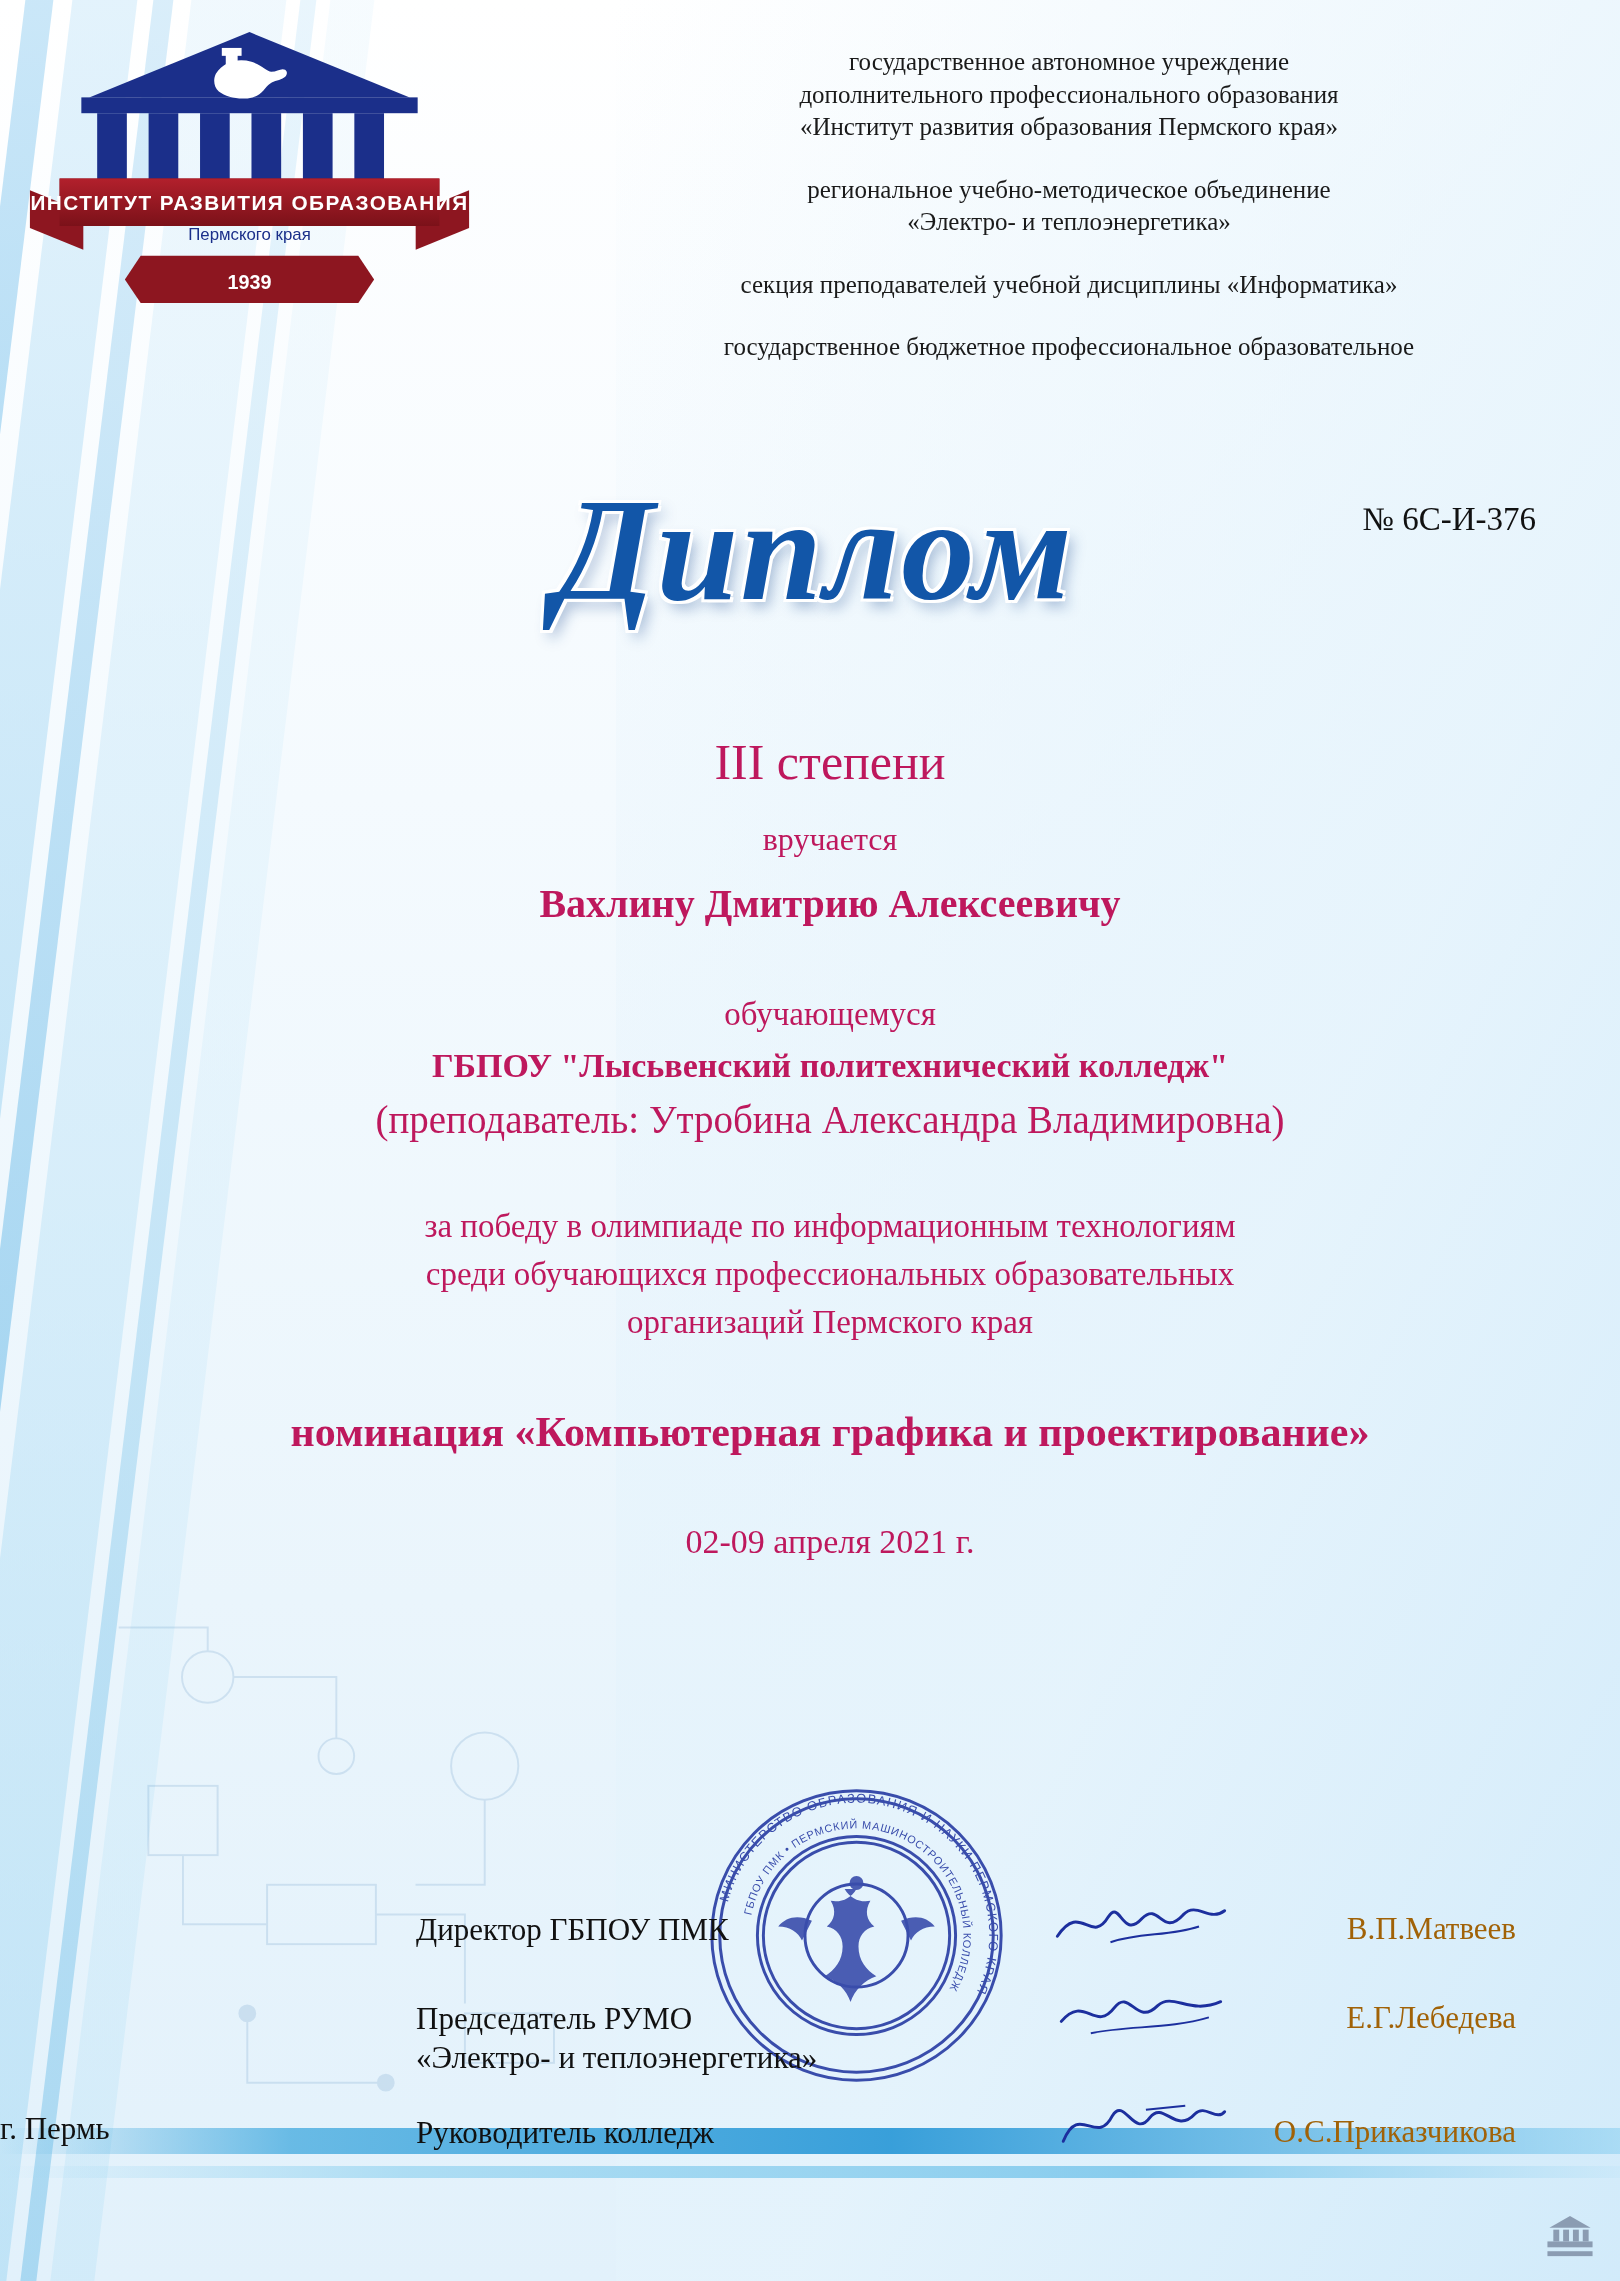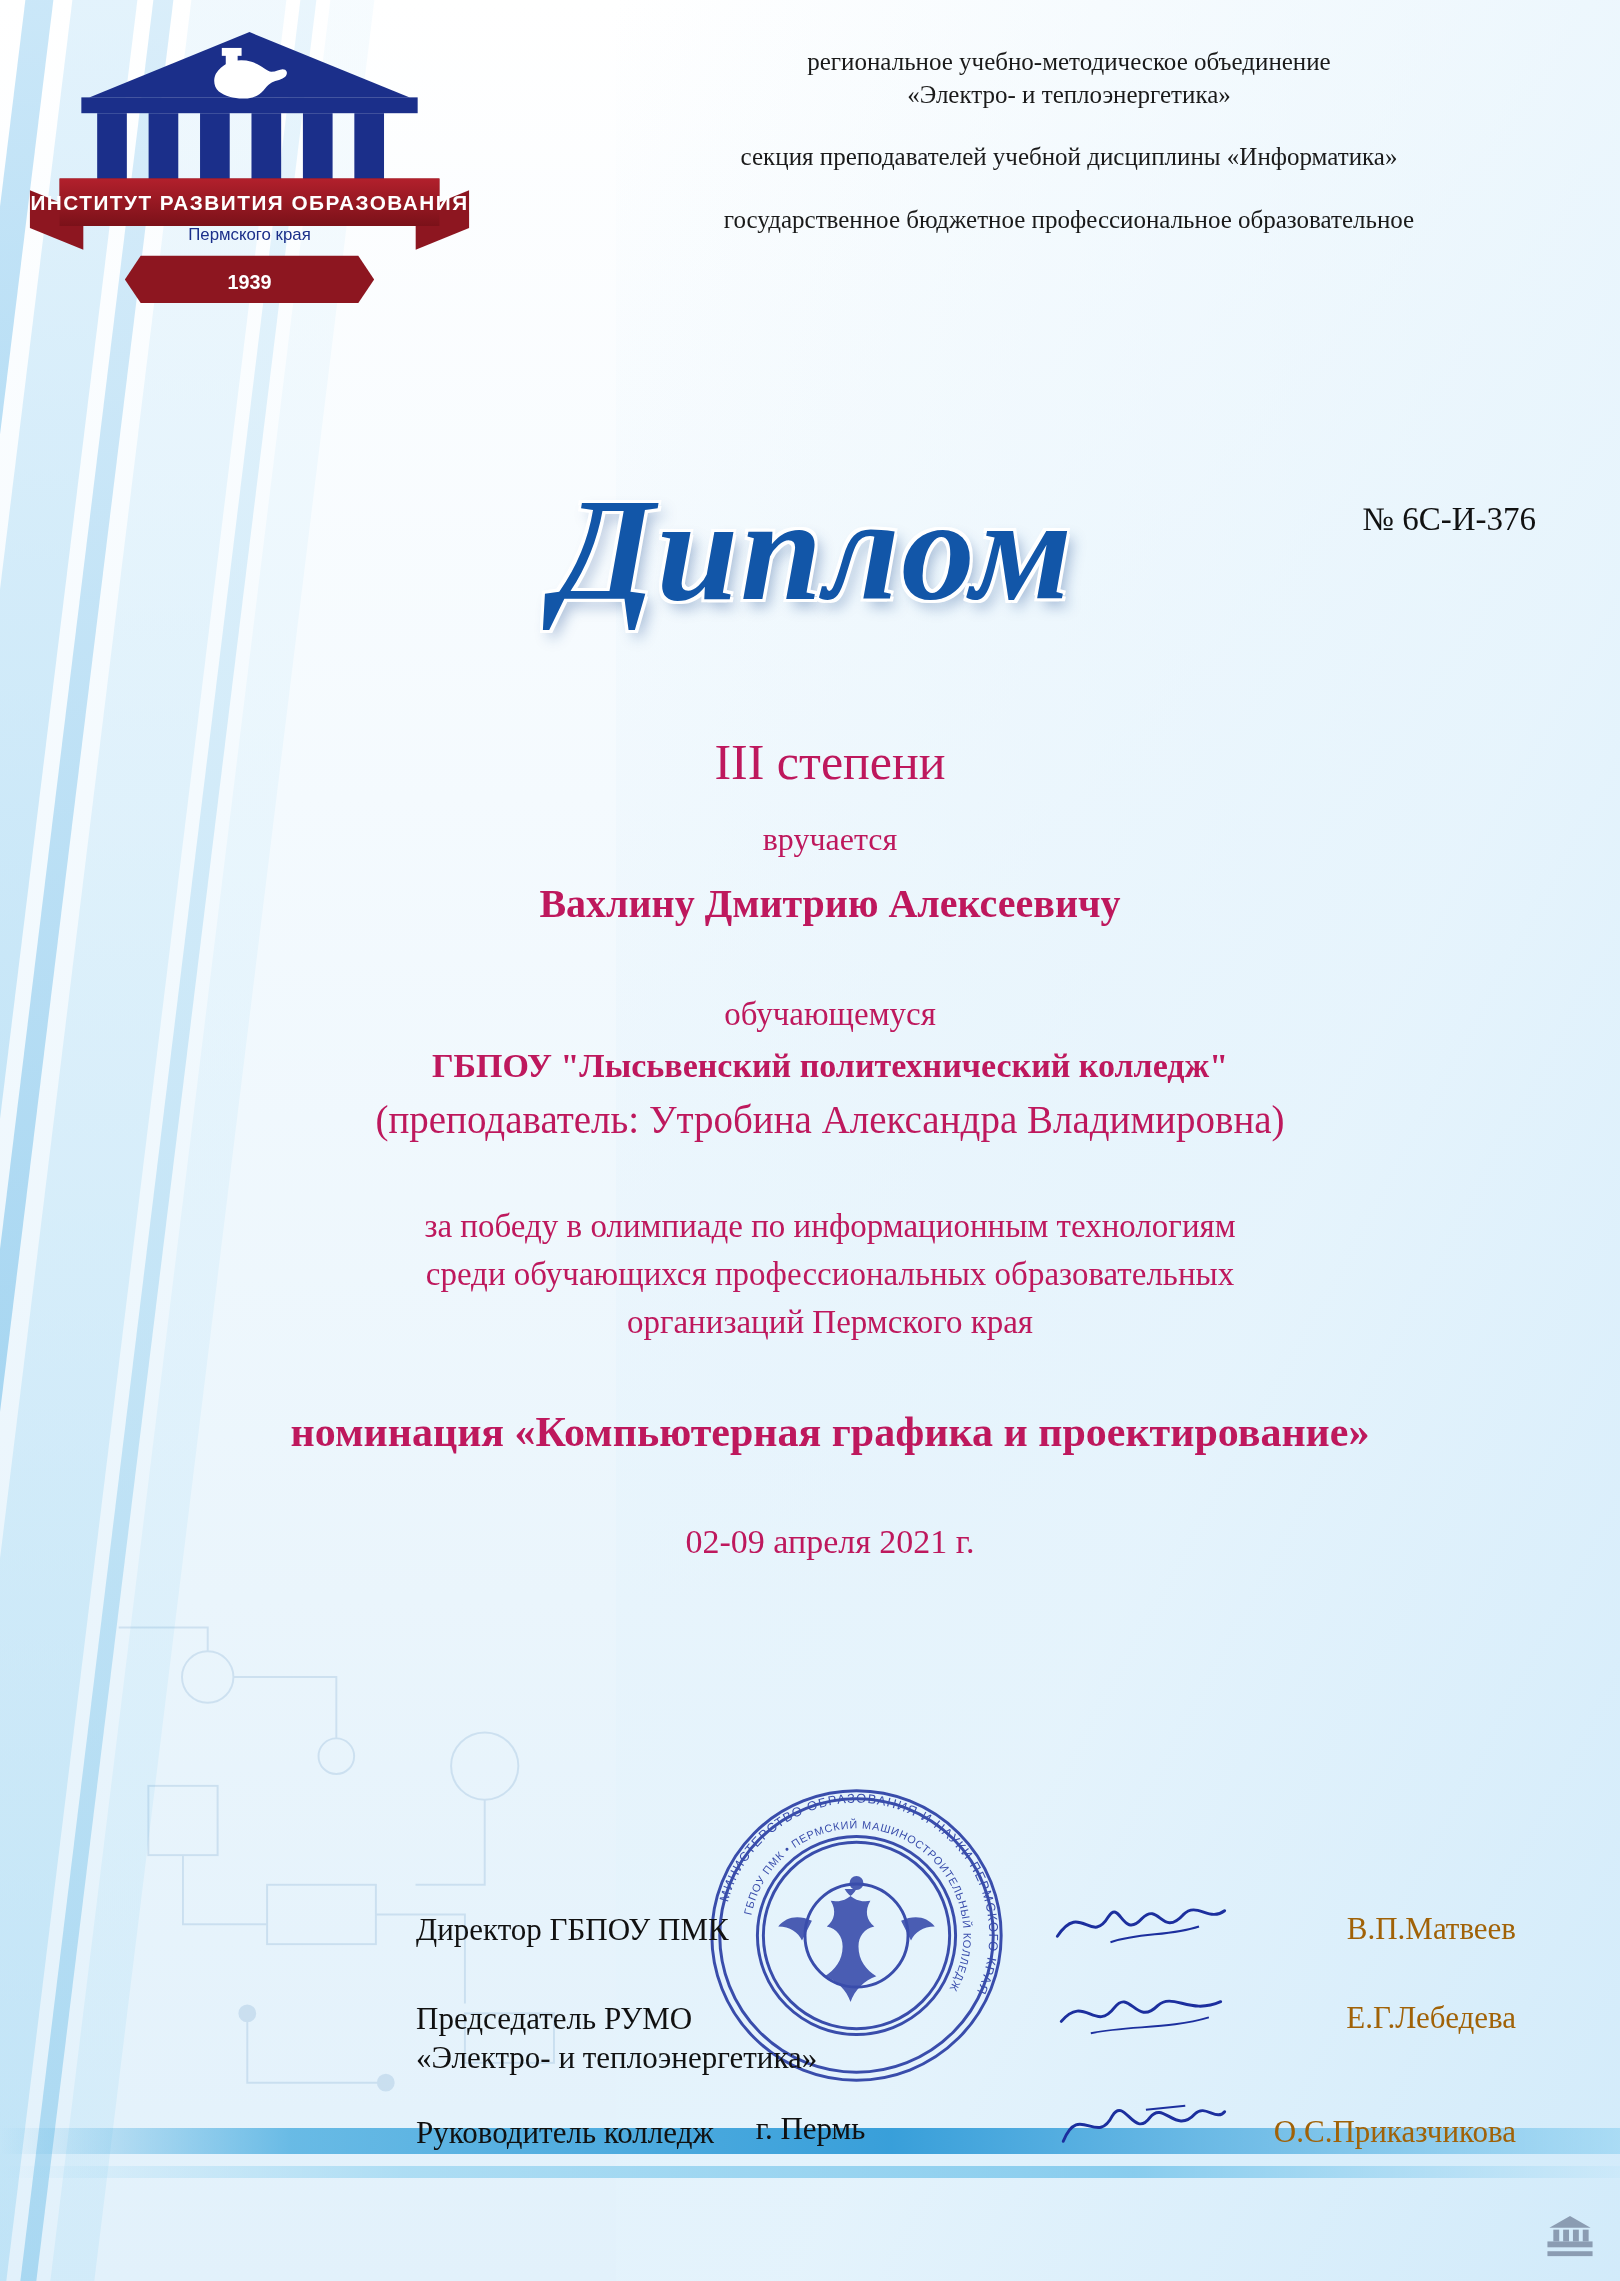--- a/index.html
+++ b/index.html
@@ -188,21 +188,21 @@
     position: absolute;
     right: 376px;
     top: -18px;
     width: 178px;
     height: 61px;
   }
   .city {
     position: absolute;
     left: 0; right: 0;
     top: 2111px;
-    text-align: center;
+    text-align: left;
     font-size: 31px;
     color: #111;
   }
   .corner-logo {
     position: absolute;
     right: 26px;
     bottom: 18px;
     width: 50px;
     height: 51px;
     opacity: .85;
@@ -283,20 +283,25 @@
     </defs>
     <text x="230" y="198" text-anchor="middle" fill="#ffffff" font-family="Liberation Sans, sans-serif" font-size="21" font-weight="bold" letter-spacing="1.5">ИНСТИТУТ РАЗВИТИЯ ОБРАЗОВАНИЯ</text>
     <text x="230" y="228" text-anchor="middle" fill="#1b2f8a" font-family="Liberation Sans, sans-serif" font-size="17">Пермского края</text>
 
     <path d="M120 244 L340 244 L356 268 L340 292 L120 292 L104 268 Z" fill="#8d1620"></path>
     <text x="230" y="278" text-anchor="middle" fill="#ffffff" font-family="Liberation Sans, sans-serif" font-size="20" font-weight="bold">1939</text>
   </svg>
 
   <div class="header">
     <div class="blk">
+      <p>государственное автономное учреждение</p>
+      <p>дополнительного профессионального образования</p>
+      <p>«Институт развития образования Пермского края»</p>
+    </div>
+    <div class="blk">
       <p>региональное учебно-методическое объединение</p>
       <p>«Электро- и теплоэнергетика»</p>
     </div>
     <div class="blk">
       <p>секция преподавателей учебной дисциплины «Информатика»</p>
     </div>
     <div class="blk">
       <p>государственное бюджетное профессиональное образовательное</p>
     </div>
   </div>

